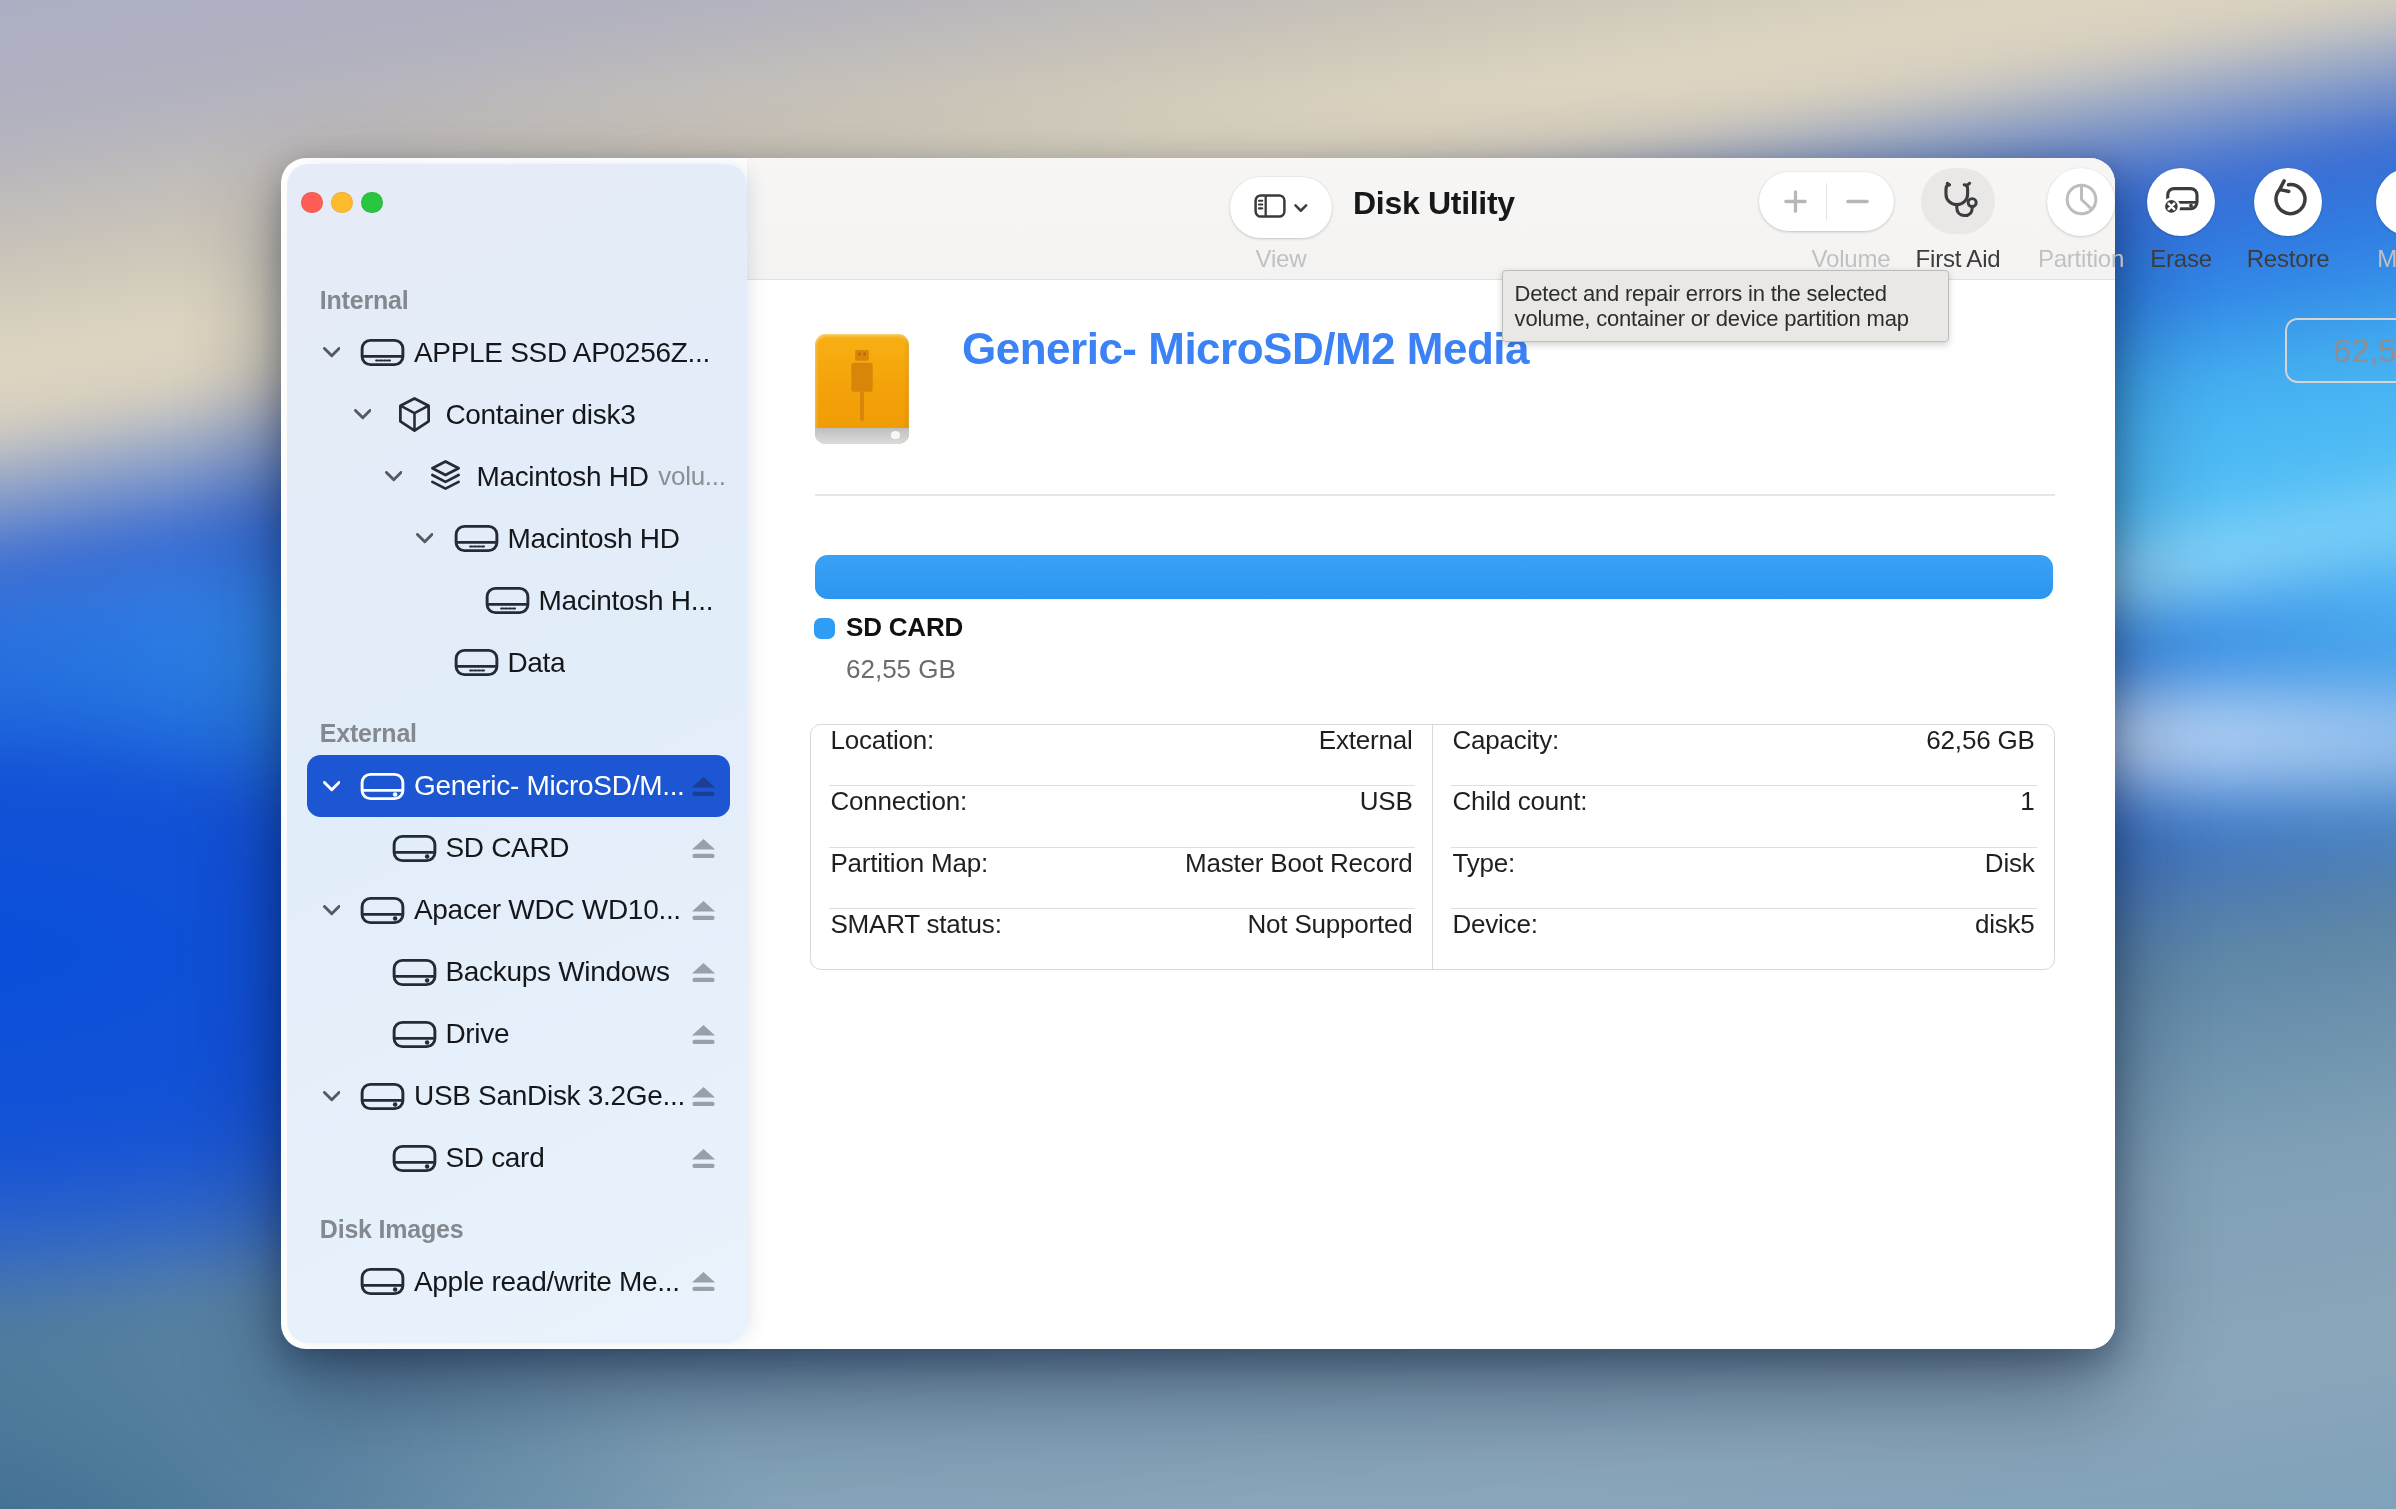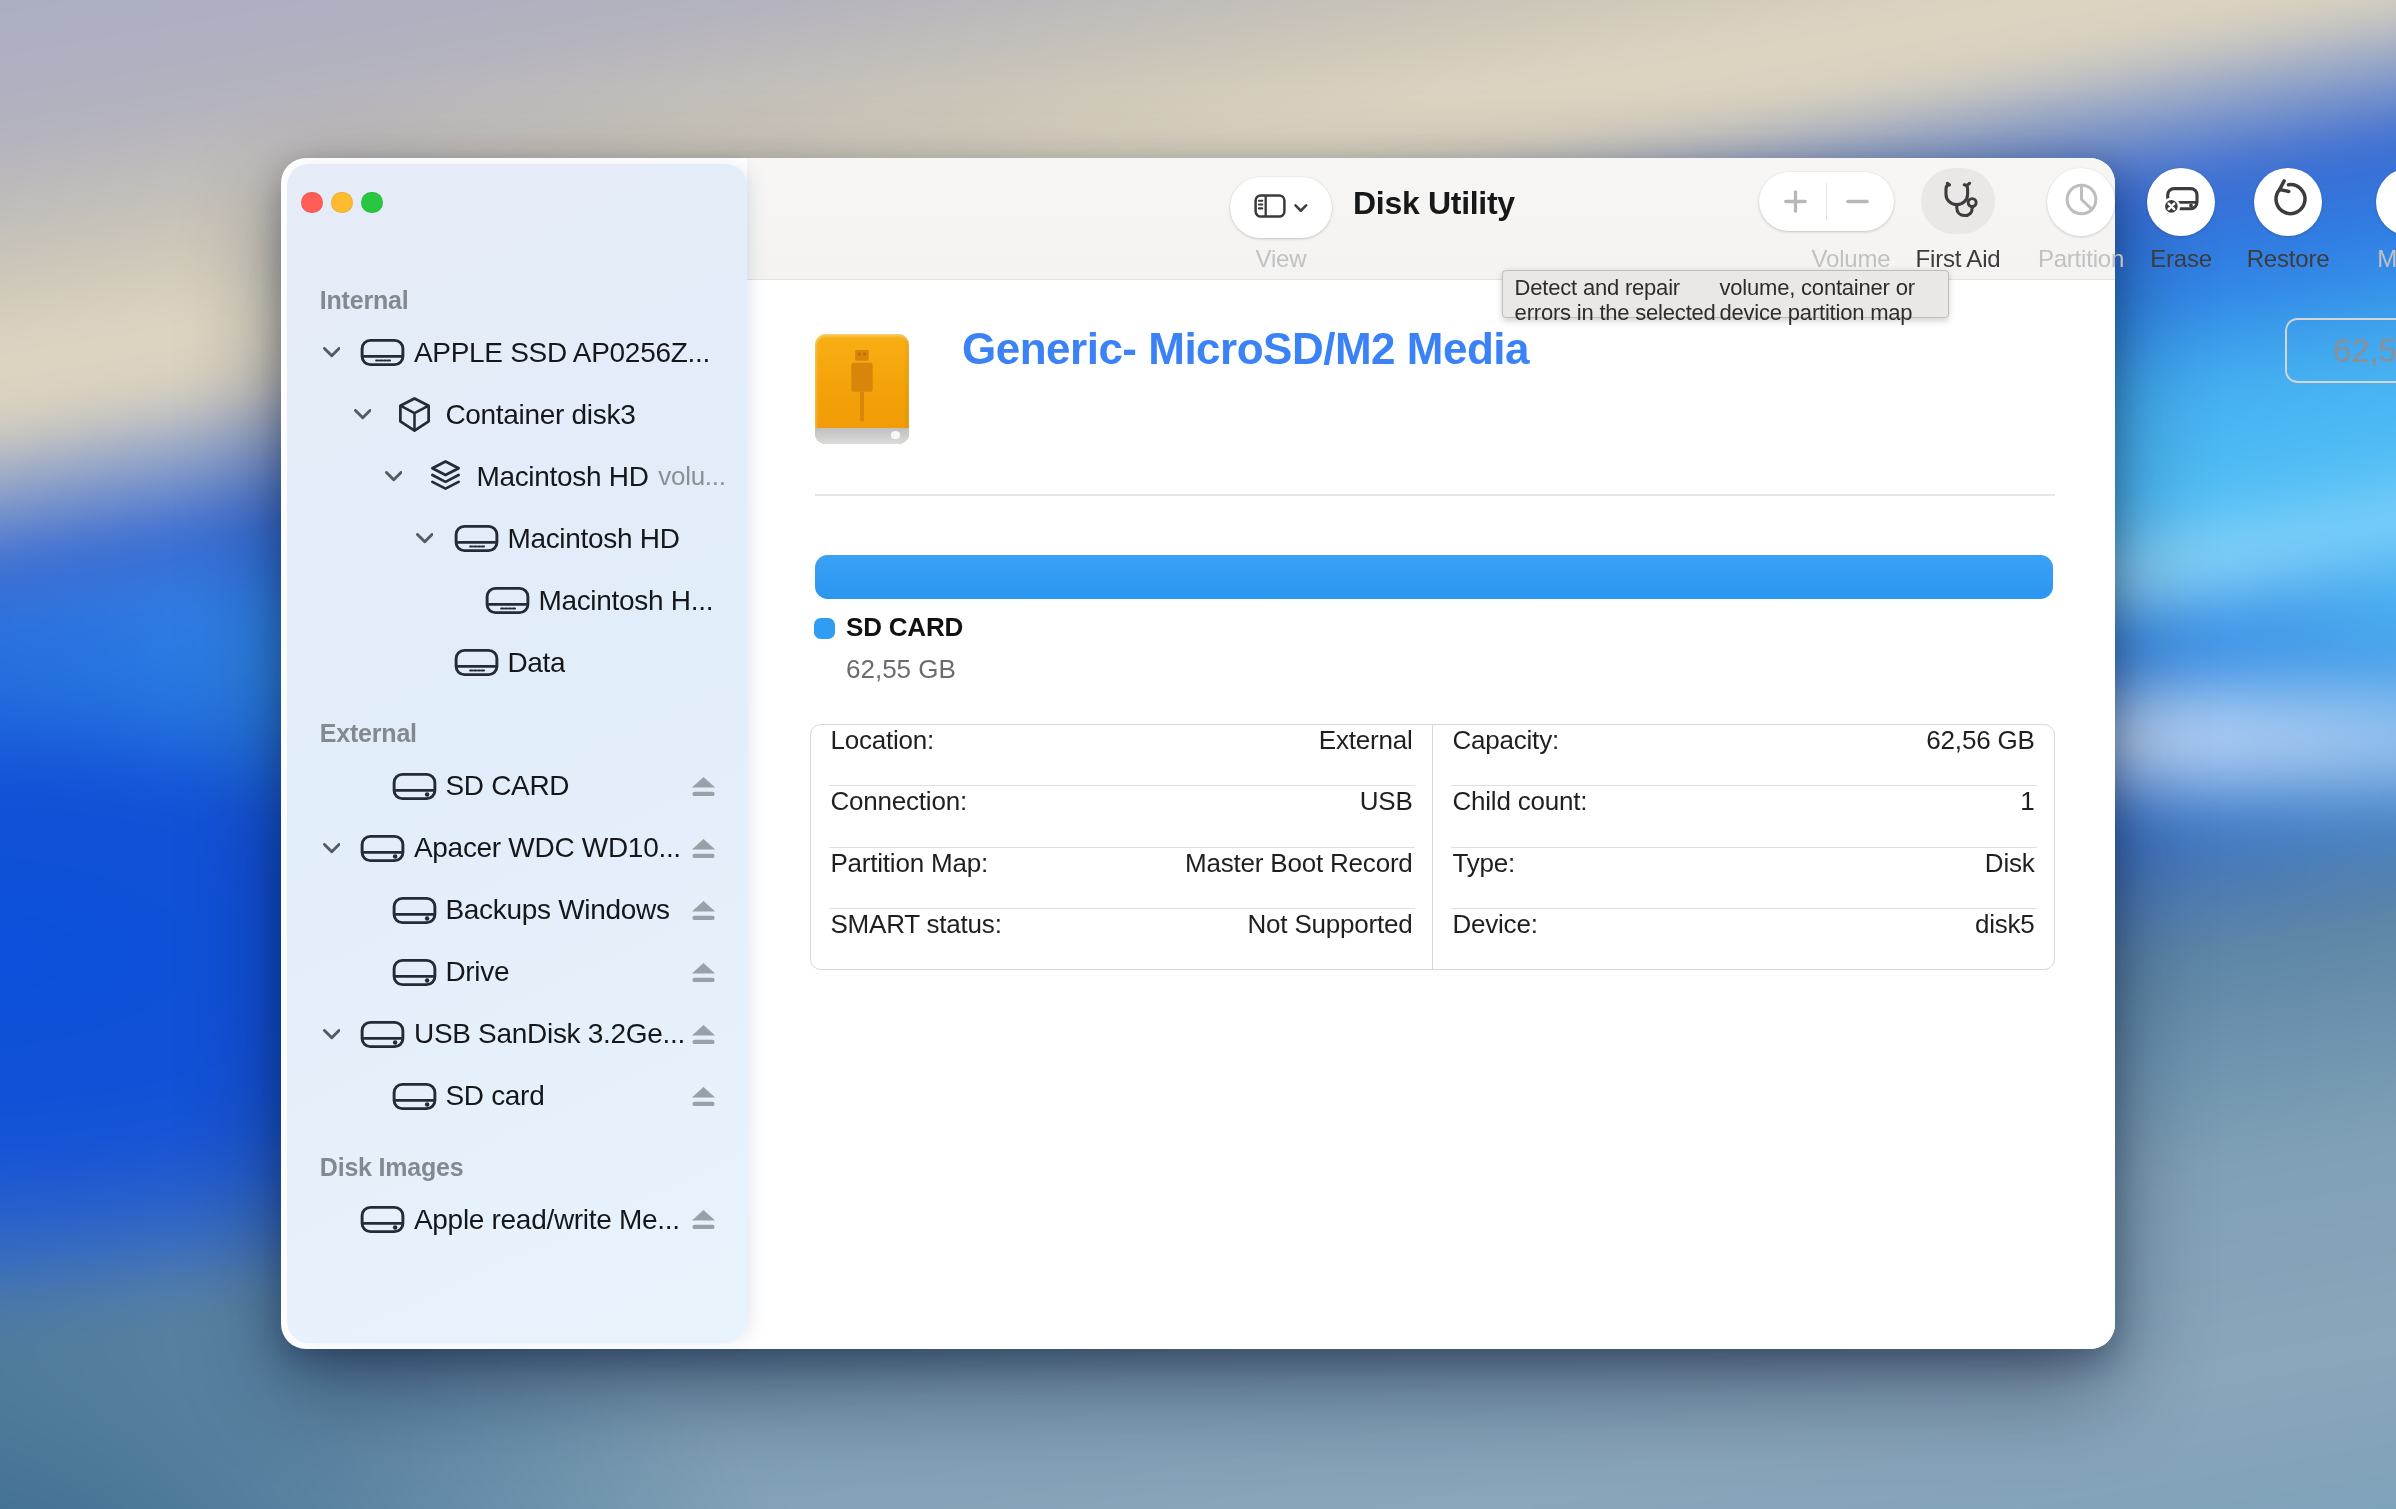--- a/index.html
+++ b/index.html
@@ -38,25 +38,25 @@
   .tb-label.on{color:#3c3c3e;}
   .tb-label.off{color:#c0c1c3;}
   .vol-pill{left:1012px;top:13.6px;width:135px;height:59px;gap:0;}
   .vol-seg{width:60px;display:flex;align-items:center;justify-content:center;}
   .vol-div{width:1.5px;height:37px;background:#e4e4e4;}
   .tb-circle{position:absolute;top:9.7px;width:68px;height:68px;border-radius:50%;
     background:#fff;box-shadow:0 1px 2.9px rgba(0,0,0,.16),0 0 0 0.5px rgba(0,0,0,.03);
     display:flex;align-items:center;justify-content:center;transform:translateX(-50%);}
   .tb-circle.hover{background:#e9e8e6;box-shadow:none;width:74px;height:66px;border-radius:35px;}
   
-  .tooltip{position:absolute;left:1221px;top:112px;width:447px;height:48px;z-index:9;
+  .tooltip{position:absolute;left:1221px;top:112px;width:447px;height:72px;z-index:9;
     background:#e9e8e5;border:1.5px solid #bdbdba;border-radius:3.9px;
     box-shadow:0 2.9px 7.8px rgba(0,0,0,.18);
     font-size:22px;line-height:25px;color:#2d2d2d;padding:3.9px 11.6px;box-sizing:border-box;
-    display:flex;flex-direction:row;justify-content:center;letter-spacing:-0.2px;}
+    display:flex;flex-direction:column;justify-content:center;letter-spacing:-0.2px;}
   
   .sidebar{position:absolute;left:5.8px;top:5.8px;width:460px;height:1179px;border-radius:21.3px;
     background:linear-gradient(155deg,#e6ecf7 0%,#e2edfa 45%,#e8f3fc 100%);
     box-shadow:6.8px 0 19.4px -5.8px rgba(30,60,110,.16);overflow:hidden;}
   .lights{position:absolute;top:28px;left:14.6px;display:flex;gap:8.7px;}
   .light{width:21.3px;height:21.3px;border-radius:50%;box-shadow:inset 0 0 1.5px rgba(0,0,0,.2);}
   .side-list{position:absolute;left:0;top:0;right:0;}
   .ssec{margin-top:18.4px;height:43px;line-height:43px;padding-left:33px;
     font-size:25px;font-weight:700;color:#84888f;letter-spacing:-0.2px;}
   .ssec.first{margin-top:115px;}
@@ -368,20 +368,42 @@
             <svg width="45" height="33" viewBox="0 0 46 34" fill="none">
               <rect class="stroke-ic" x="2" y="4.5" width="42" height="25" rx="8.5" stroke-width="3"></rect>
               <line class="stroke-ic" x1="3" y1="21" x2="43" y2="21" stroke-width="2.6"></line>
               <path class="stroke-ic" d="M16.5 25.2h2.2M20.5 25.2h2.2M24.5 25.2h2.2M28.5 25.2h2.2" stroke-width="2.2" stroke-linecap="round"></path>
             </svg>
           </span>
     <span class="rlabel">Data</span>
 
   </div>
         <div class="ssec">External</div>
+        <div class="srow lv0 selected">
+    <span class="chev">
+      <svg width="17.5" height="10.7" viewBox="0 0 18 11" fill="none">
+        <path class="chev-ic" d="M1.5 1.5L9 9l7.5-7.5" stroke-width="3" stroke-linecap="round" stroke-linejoin="round"></path>
+      </svg>
+    </span>
+    <span class="ricon">
+            <svg width="45" height="33" viewBox="0 0 46 34" fill="none">
+              <rect class="stroke-ic" x="2" y="4.5" width="42" height="25" rx="8.5" stroke-width="3"></rect>
+              <line class="stroke-ic" x1="3" y1="21" x2="43" y2="21" stroke-width="2.6"></line>
+              <circle class="fill-ic" cx="36" cy="25.2" r="2.3"></circle>
+            </svg>
+          </span>
+    <span class="rlabel">Generic- MicroSD/M...</span>
+
+    <span class="eject">
+      <svg width="27" height="21.3" viewBox="0 0 28 22">
+        <path class="eject-fill" d="M14 1l12 11H2z"></path>
+        <rect class="eject-fill" x="2.5" y="16.2" width="23" height="4.6" rx="2.3"></rect>
+      </svg>
+    </span>
+  </div>
         <div class="srow lv1">
     <span class="chev" style="visibility: hidden;">
       <svg width="17.5" height="10.7" viewBox="0 0 18 11" fill="none">
         <path class="chev-ic" d="M1.5 1.5L9 9l7.5-7.5" stroke-width="3" stroke-linecap="round" stroke-linejoin="round"></path>
       </svg>
     </span>
     <span class="ricon">
             <svg width="45" height="33" viewBox="0 0 46 34" fill="none">
               <rect class="stroke-ic" x="2" y="4.5" width="42" height="25" rx="8.5" stroke-width="3"></rect>
               <line class="stroke-ic" x1="3" y1="21" x2="43" y2="21" stroke-width="2.6"></line>

